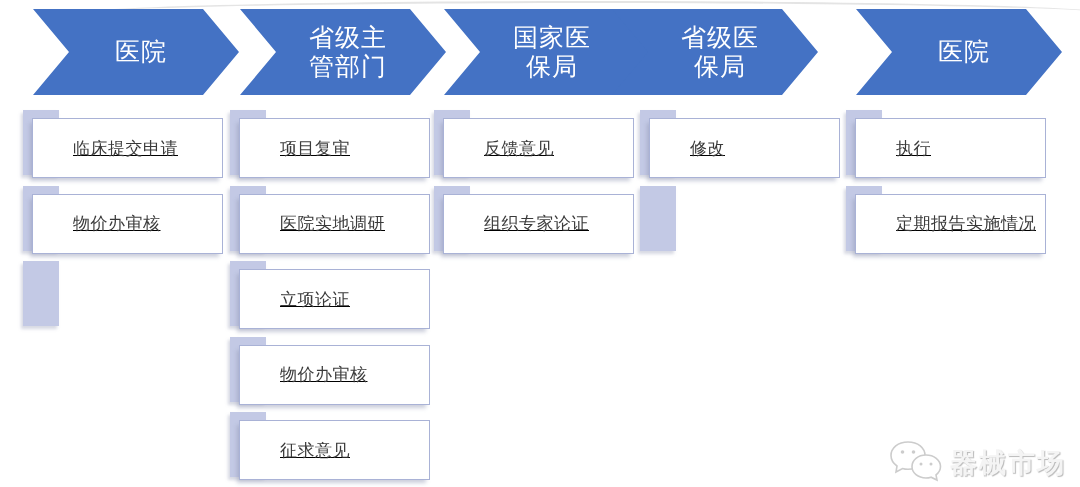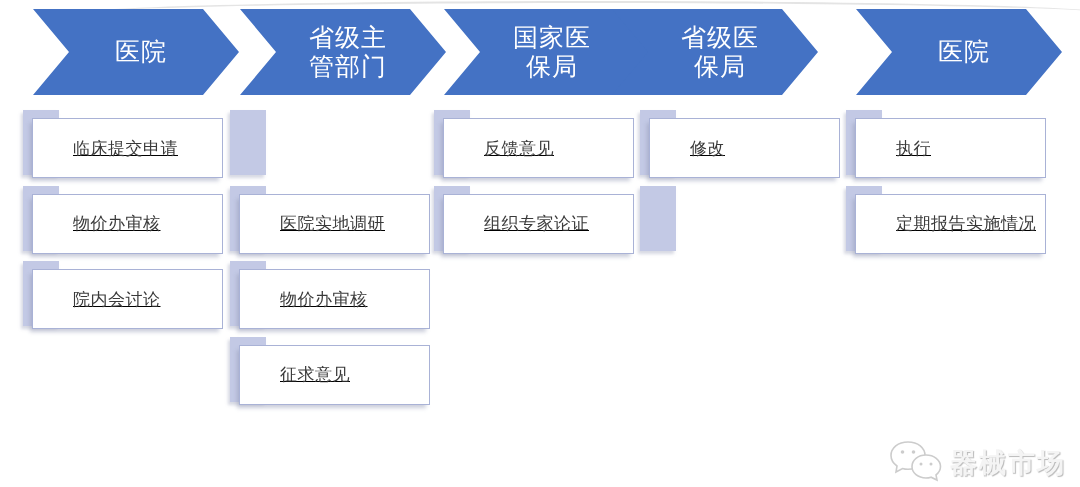--- a/index.html
+++ b/index.html
@@ -68,33 +68,39 @@
           </div>
         </div>
         <div class="item">
           <div class="sq"></div>
           <div class="box">
             <span class="txt">物价办审核</span>
           </div>
         </div>
         <div class="item">
           <div class="sq"></div>
-          <div class="box">
-            <span class="txt">院内会讨论</span>
-          </div>
         </div>
       </div>
       <div class="column" style="left: 230px;">
         <div class="item">
           <div class="sq"></div>
+          <div class="box">
+            <span class="txt">项目复审</span>
+          </div>
         </div>
         <div class="item">
           <div class="sq"></div>
           <div class="box">
             <span class="txt">医院实地调研</span>
+          </div>
+        </div>
+        <div class="item">
+          <div class="sq"></div>
+          <div class="box">
+            <span class="txt">立项论证</span>
           </div>
         </div>
         <div class="item">
           <div class="sq"></div>
           <div class="box">
             <span class="txt">物价办审核</span>
           </div>
         </div>
         <div class="item">
           <div class="sq"></div>

